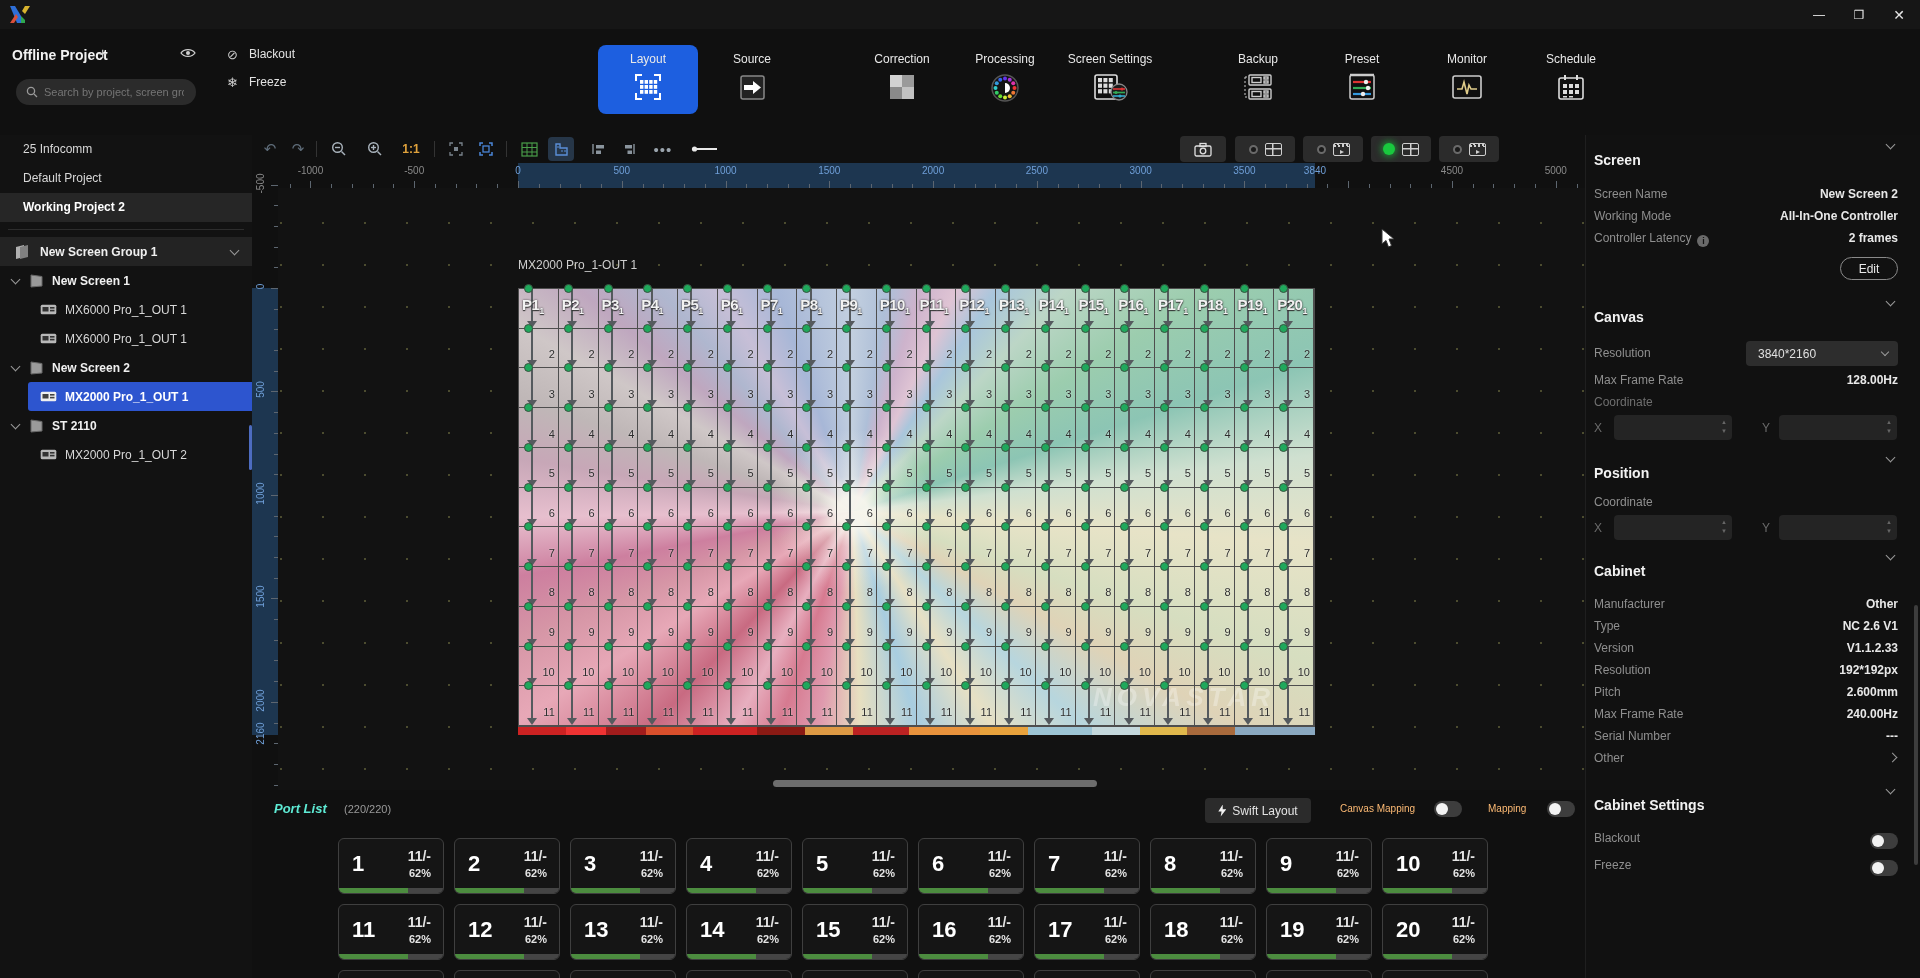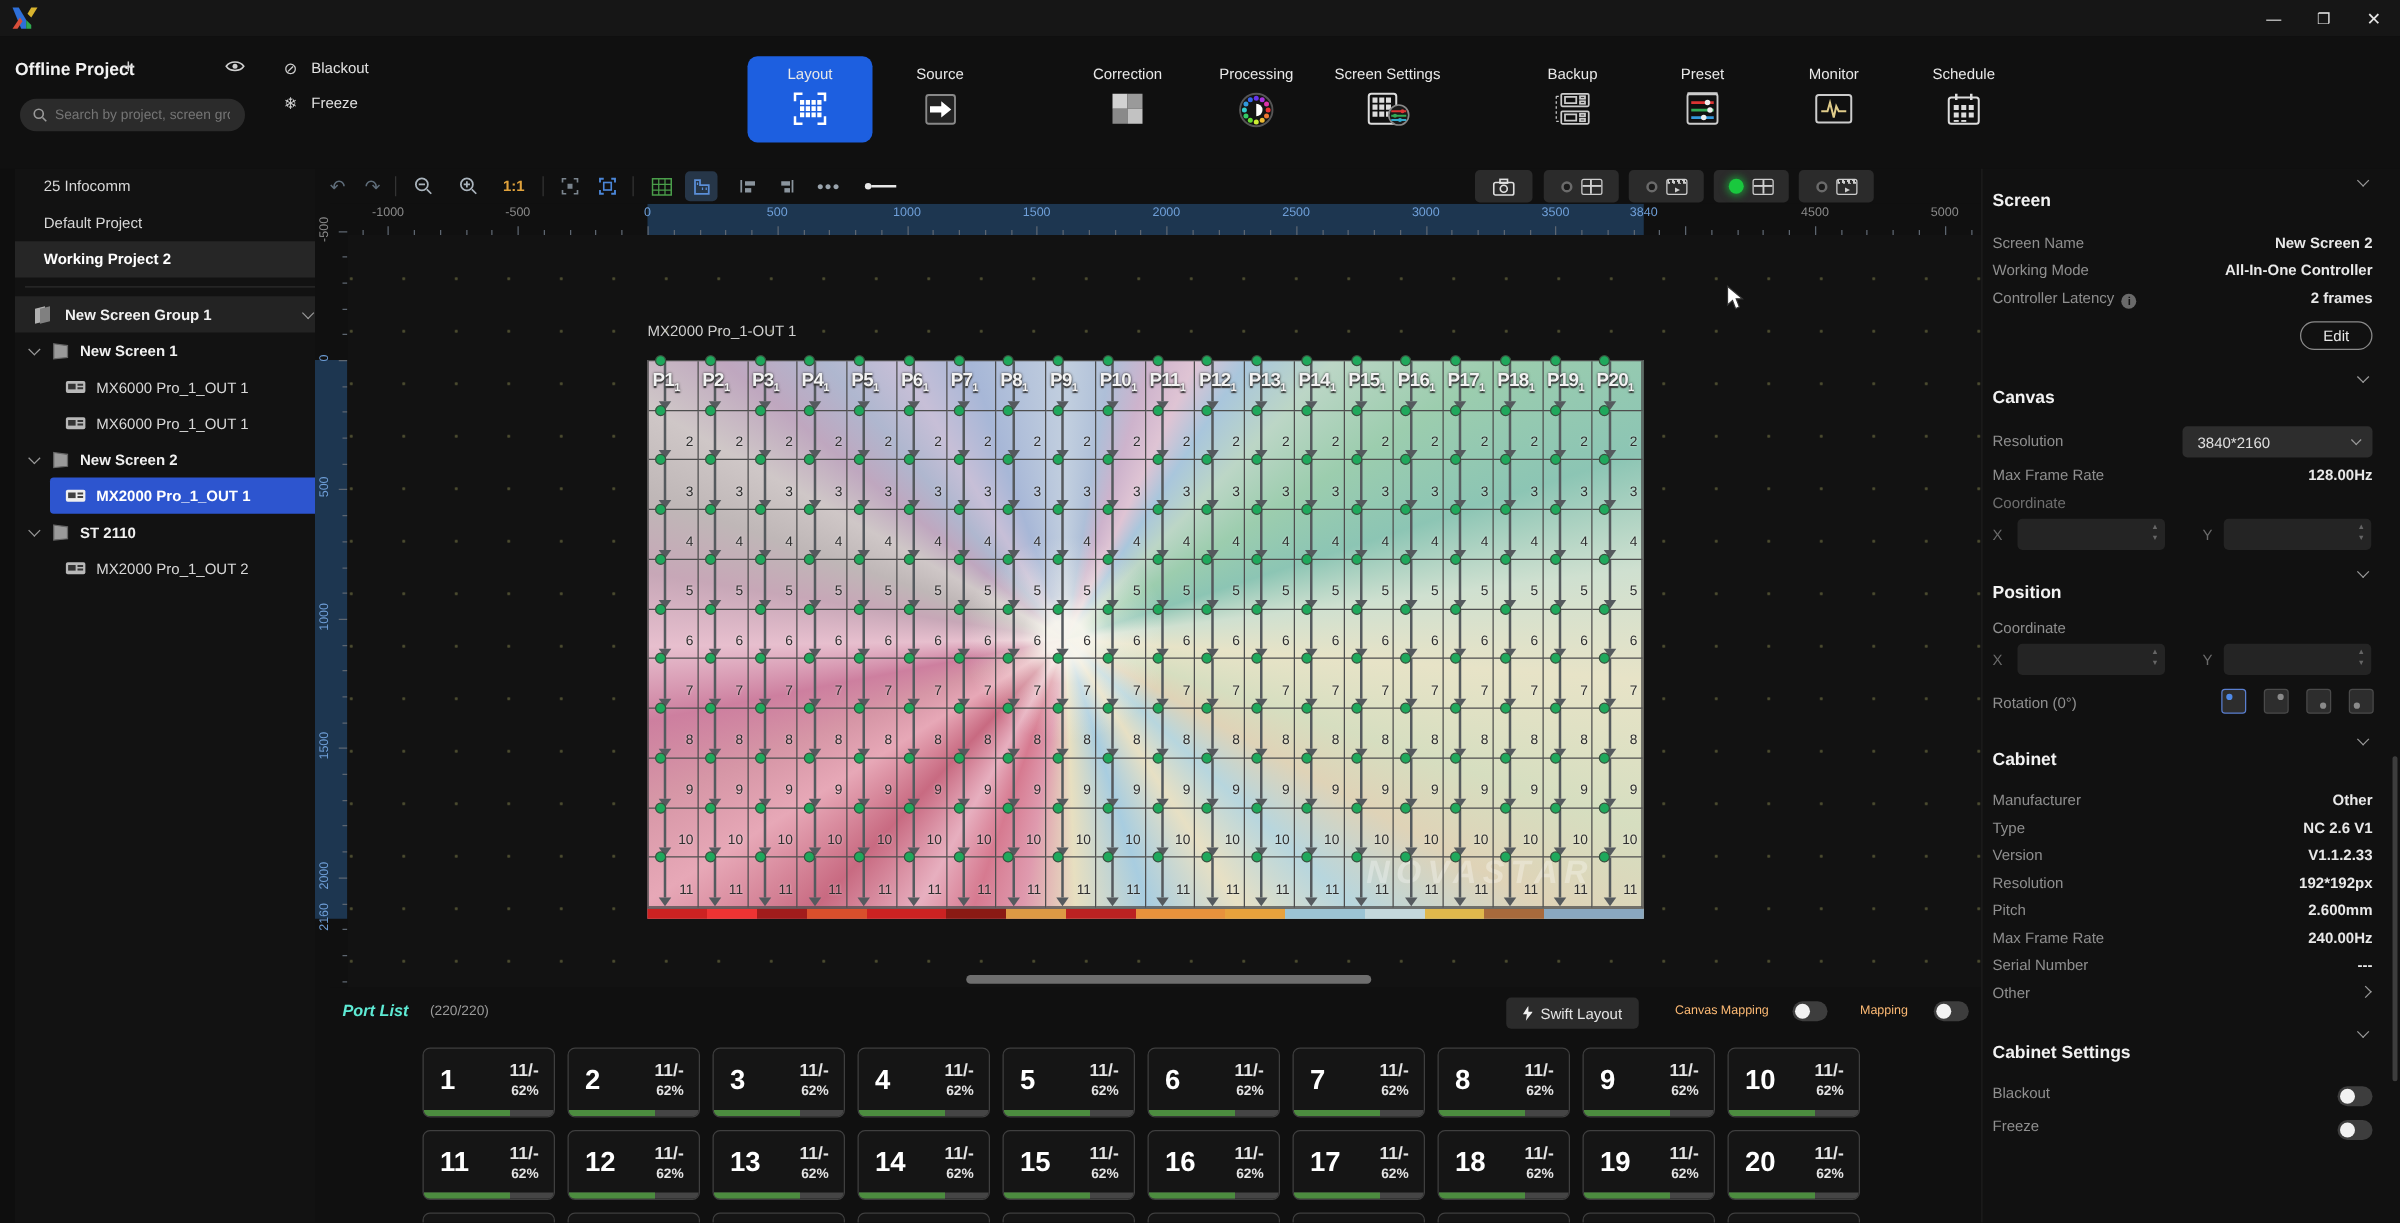--- a/index.html
+++ b/index.html
@@ -27,21 +27,21 @@
   .quick-row { display:flex; align-items:center; gap:9px; height:22px; margin-bottom:6px; font-size:12px; color:#e2e2e2; }
   .quick-ic { font-size:13px; color:#cfcfcf; width:15px; text-align:center; }
 
   
   .module { position:absolute; top:16px; width:100px; height:69px; border-radius:8px; text-align:center; }
   .module .mlabel { font-size:12px; color:#e8e8e8; margin-top:7px; }
   .module .micon { margin-top:5px; height:34px; display:flex; justify-content:center; }
   .module.active { background:#1d5fe0; }
 
   
-  #sidebar { position:absolute; left:12px; top:135px; width:252px; height:843px; background:#121212; }
+  #sidebar { position:absolute; left:0; top:135px; width:252px; height:843px; background:#121212; }
   .proj-row { height:29px; line-height:29px; padding-left:23px; font-size:12px; color:#d8d8d8; }
   .proj-row.active { background:#262626; font-weight:bold; color:#fff; }
   #proj-divider { margin:7px 8px; border-top:1px solid #2d2d2d; }
   .tree-row { position:relative; height:29px; display:flex; align-items:center; font-size:12px; color:#d8d8d8; }
   .tree-row.bold { font-weight:bold; color:#f0f0f0; }
   .tree-row.hl { background:#232323; }
   .tree-row.selected { background:#2d55cf; color:#fff; margin-left:28px; border-radius:3px 0 0 3px;font-weight:bold; }
   .tree-row.selected .ticon { filter:brightness(1.3); }
   .chev { display:inline-block; width:7px; height:7px; border-right:1.5px solid #9a9a9a; border-bottom:1.5px solid #9a9a9a; transform:rotate(45deg); }
   .ticon { display:inline-flex; margin:0 8px 0 6px; }
@@ -2292,35 +2292,20 @@
   <div class="spin-row">
     <span class="spin-lab" style="left:0;">X</span>
     <div class="spin-box" style="left:20px;">
         <div class="spin-arrows">▲<br>▼</div>
       </div>
     <span class="spin-lab" style="left:168px;">Y</span>
     <div class="spin-box" style="left:185px;width:118px;">
         <div class="spin-arrows">▲<br>▼</div>
       </div>
   </div>
-  <div class="prow" style="margin-top:10px;height:26px;">
-    <span class="lab" style="top:4px;">Rotation (0°)</span>
-    <div class="rot-btn" style="right:123px;border-color:#5a7fd0;">
-        <span class="rot-dot sel" style="left:3px;top:3px;"></span>
-      </div>
-    <div class="rot-btn" style="right:89px;">
-        <span class="rot-dot" style="right:3px;top:3px;"></span>
-      </div>
-    <div class="rot-btn" style="right:55px;">
-        <span class="rot-dot" style="right:3px;bottom:3px;"></span>
-      </div>
-    <div class="rot-btn" style="right:21px;">
-        <span class="rot-dot" style="left:3px;bottom:3px;"></span>
-      </div>
-  </div>
 
   <div class="sec-title" style="margin-top:22px;">
     <span>Cabinet</span><span class="chev sec-chev"></span>
   </div>
   <div id="cabinet-rows" style="margin-top:18px;">
       <div class="prow">
         <span class="lab">Manufacturer</span>
         <span class="val">Other</span>
       </div>
       <div class="prow">

